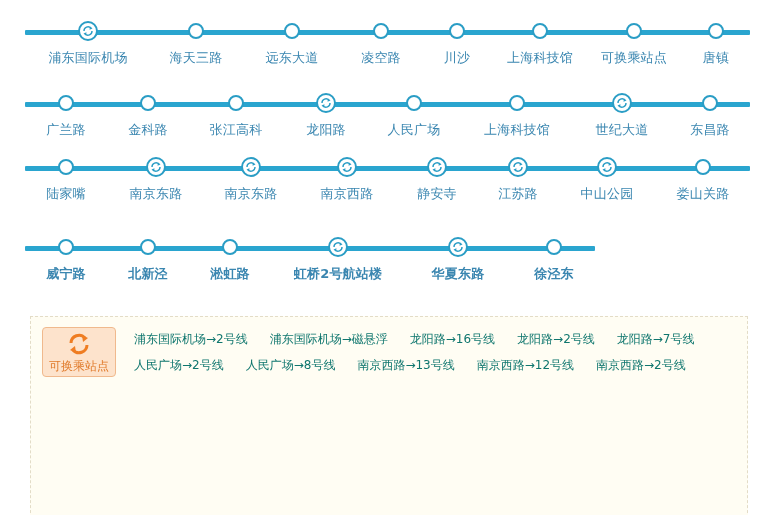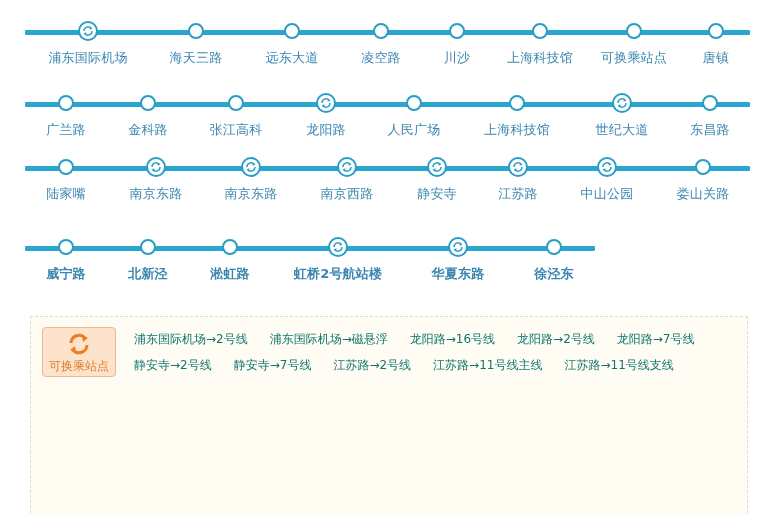--- a/index.html
+++ b/index.html
@@ -247,15 +247,15 @@
         <path d="M4 11 A8 8 0 0 1 18 6" fill="none" stroke="#ef7d22" stroke-width="3"></path>
         <path d="M15 3 L21 6 L16 10 Z" fill="#ef7d22"></path>
         <path d="M20 13 A8 8 0 0 1 6 18" fill="none" stroke="#ef7d22" stroke-width="3"></path>
         <path d="M9 21 L3 18 L8 14 Z" fill="#ef7d22"></path>
       </svg>
     </span>
     <div class="txt">可换乘站点</div>
   </div>
   <div class="xfer-list" id="xfer-list">
       <div class="xfer-row"><span>浦东国际机场→2号线</span><span>浦东国际机场→磁悬浮</span><span>龙阳路→16号线</span><span>龙阳路→2号线</span><span>龙阳路→7号线</span></div>
-      <div class="xfer-row"><span>静安寺→2号线</span><span>静安寺→7号线</span><span>江苏路→2号线</span><span>江苏路→11号线主线</span><span>江苏路→11号线支线</span></div>
+      <div class="xfer-row"><span>人民广场→2号线</span><span>人民广场→8号线</span><span>南京西路→13号线</span><span>南京西路→12号线</span><span>南京西路→2号线</span></div>
     </div>
 </div>
 
 </body></html>

